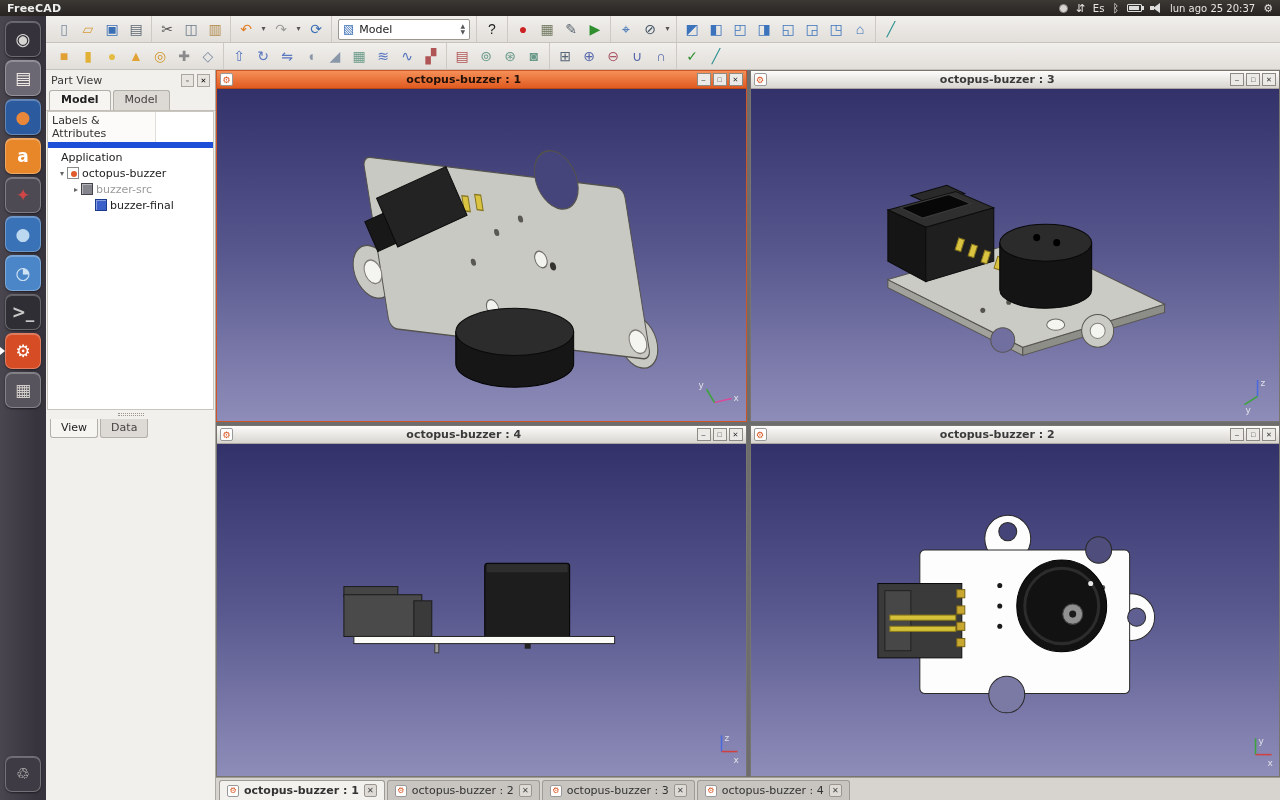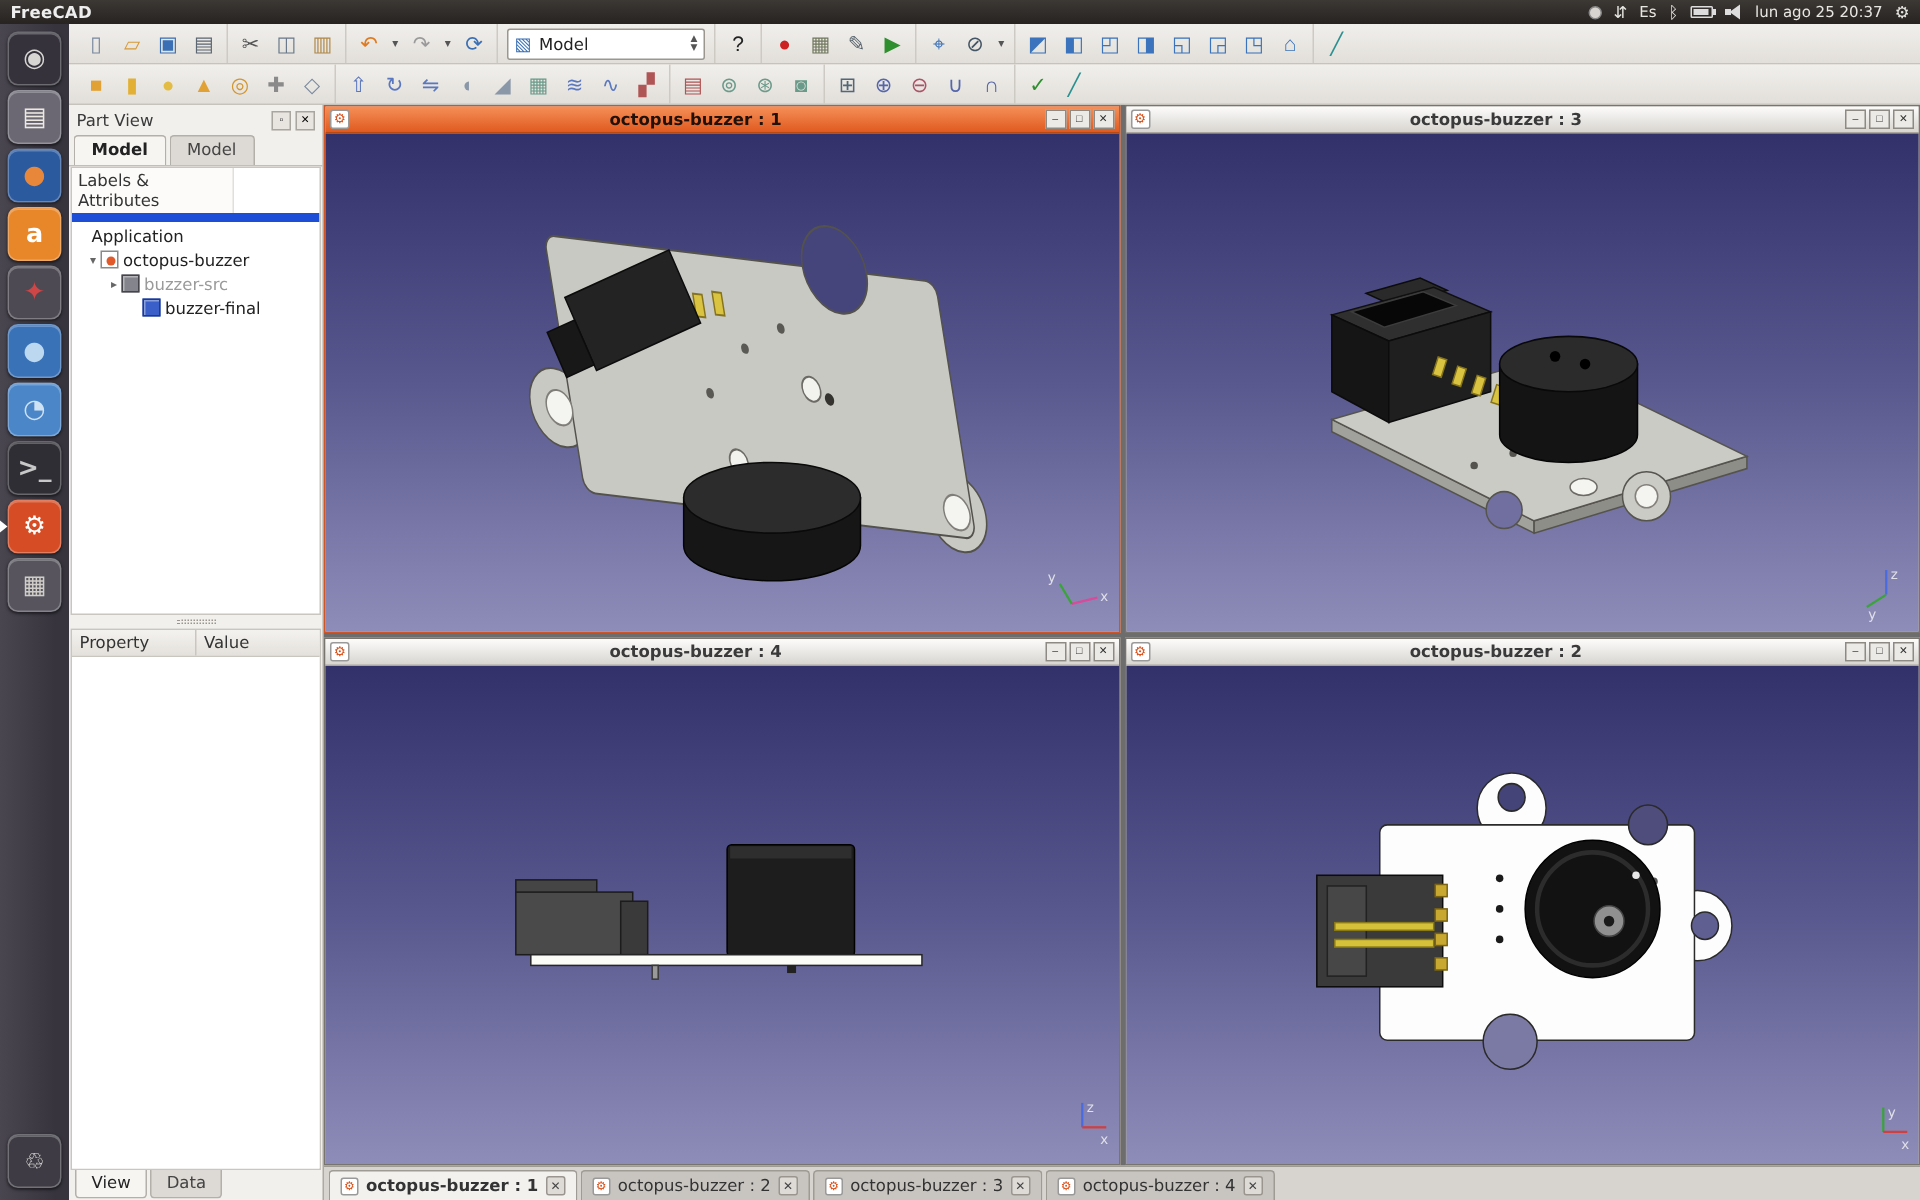--- a/index.html
+++ b/index.html
@@ -438,27 +438,20 @@
             <div class="tree-row" style="padding-left: 37px;">
               <span class="expander"></span>
               <span class="ticon icon-cube-blue"></span>
               <span class="tlabel">buzzer-final</span>
             </div>
           </div>
       </div>
       <div class="splitter">
           <span class="grip"></span>
         </div>
-      <div class="prop-wrap">
-        <div class="prop-header">
-          <div class="prop-cell">Property</div>
-          <div class="prop-cell">Value</div>
-        </div>
-        <div class="prop-body"></div>
-      </div>
       <div class="cv-bottom-tabs">
 
           <div class="cvb-tab active"><span>View</span></div>
 
           <div class="cvb-tab"><span>Data</span></div>
         </div>
     </div>
 
     <div id="mdi">
       <div id="vp-grid">

